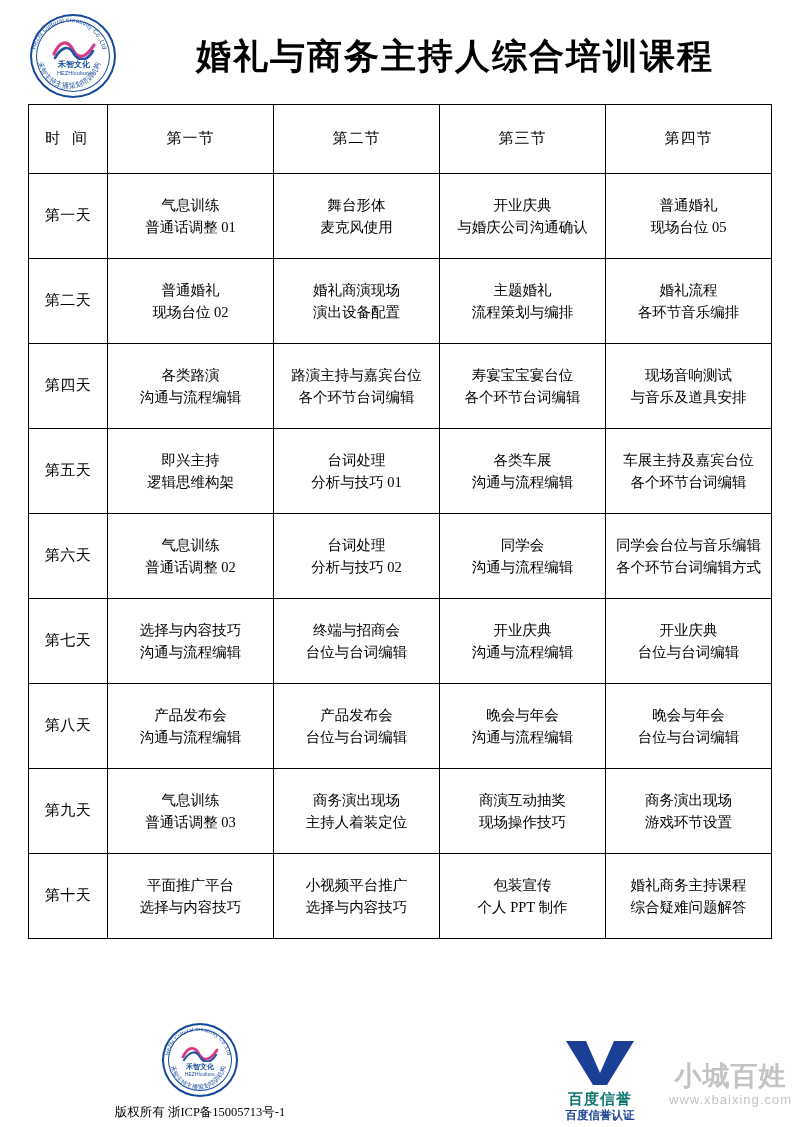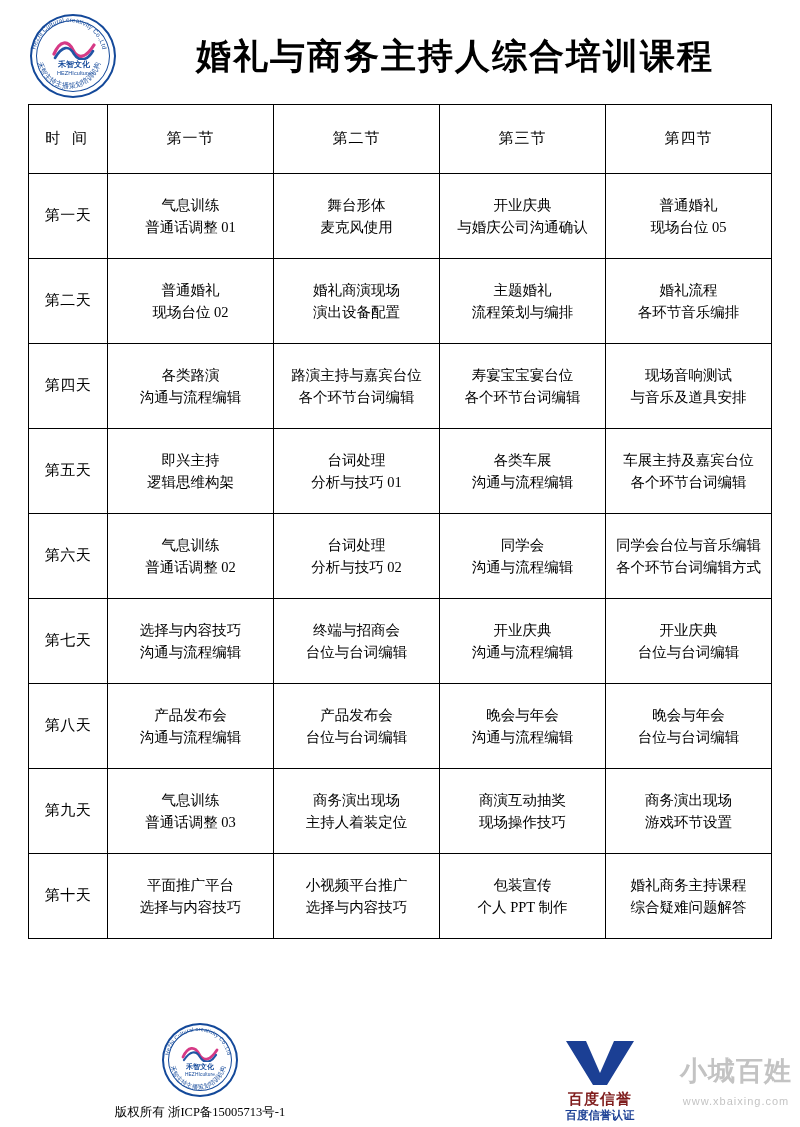--- a/index.html
+++ b/index.html
@@ -206,21 +206,21 @@
     top: 0;
   }
   .baidu-text-row {
     position: absolute;
     left: 0;
     right: 0;
     bottom: 12px;
     text-align: center;
     font-family: "Liberation Serif", serif;
     font-size: 15px;
-    color: #7f1d1d;
+    color: #0f766e;
     font-weight: bold;
     letter-spacing: 1px;
   }
   .baidu-sub {
     position: absolute;
     left: 0;
     right: 0;
     bottom: -2px;
     text-align: center;
     font-family: "Liberation Serif", serif;
@@ -238,24 +238,24 @@
   .wm-main {
     font-family: "Liberation Serif", serif;
     font-size: 27px;
     font-weight: bold;
     color: #b9b9b9;
     letter-spacing: 1px;
     line-height: 1;
   }
   .wm-sub {
     font-family: "Liberation Sans", sans-serif;
-    font-size: 11px;
+    font-size: 13px;
     color: #b9b9b9;
     letter-spacing: 1px;
-    margin-top: 10px;
+    margin-top: 2px;
   }
 </style>
 </head>
 <body>
 
 <div class="page">
 
   <div class="header">
     <div class="logo-wrap">
       <div class="logo-seal">

